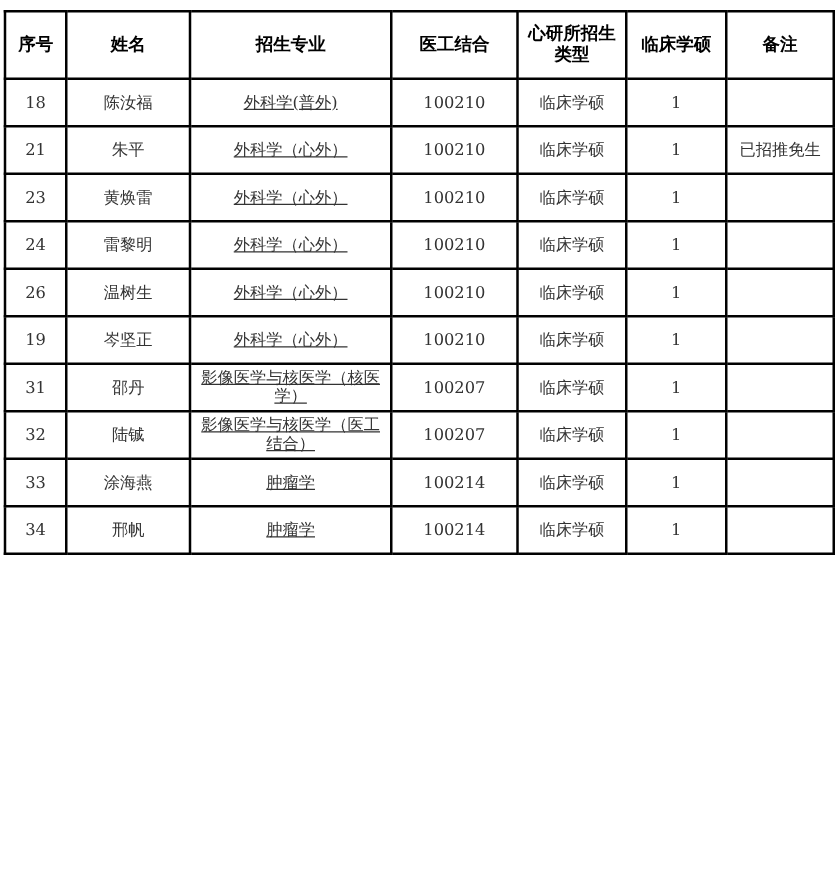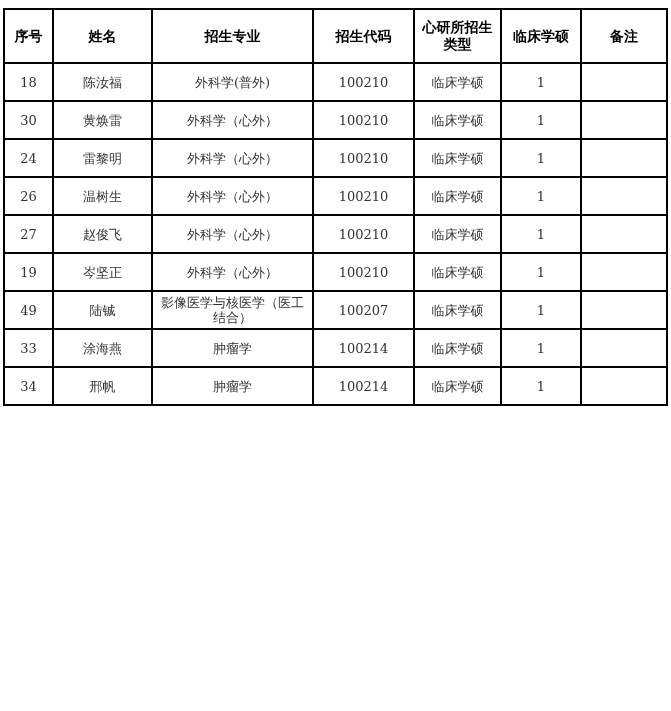--- a/index.html
+++ b/index.html
@@ -45,20 +45,21 @@
       font-size: 13px;
       line-height: 15px;
       color: #333333;
     }
     td.note {
       text-align: left;
       padding-left: 4px;
     }
     td.wrap {
       line-height: 15px;
+      text-decoration: underline;
     }
     col.c0 { width: 49px; }
     col.c1 { width: 99px; }
     col.c2 { width: 161px; }
     col.c3 { width: 101px; }
     col.c4 { width: 87px; }
     col.c5 { width: 80px; }
     col.c6 { width: 86px; }
   </style>
 </head>
@@ -73,38 +74,47 @@
         <col class="c3">
         <col class="c4">
         <col class="c5">
         <col class="c6">
     </colgroup>
     <thead>
       <tr>
         <th>序号</th>
         <th>姓名</th>
         <th>招生专业</th>
-        <th>招生代码</th>
+        <th>医工结合</th>
         <th style="padding:0 6px;">心研所招生类型</th>
         <th>临床学硕</th>
         <th>备注</th>
       </tr>
     </thead>
     <tbody id="rows">
         <tr>
     <td>18</td>
     <td>陈汝福</td>
     <td class="wrap">外科学(普外)</td>
     <td>100210</td>
     <td>临床学硕</td>
     <td>1</td>
     <td class="note"></td>
   </tr>
         <tr>
-    <td>30</td>
+    <td>21</td>
+    <td>朱平</td>
+    <td class="wrap">外科学（心外）</td>
+    <td>100210</td>
+    <td>临床学硕</td>
+    <td>1</td>
+    <td class="note">已招推免生</td>
+  </tr>
+        <tr>
+    <td>23</td>
     <td>黄焕雷</td>
     <td class="wrap">外科学（心外）</td>
     <td>100210</td>
     <td>临床学硕</td>
     <td>1</td>
     <td class="note"></td>
   </tr>
         <tr>
     <td>24</td>
     <td>雷黎明</td>
@@ -117,39 +127,39 @@
         <tr>
     <td>26</td>
     <td>温树生</td>
     <td class="wrap">外科学（心外）</td>
     <td>100210</td>
     <td>临床学硕</td>
     <td>1</td>
     <td class="note"></td>
   </tr>
         <tr>
-    <td>27</td>
-    <td>赵俊飞</td>
-    <td class="wrap">外科学（心外）</td>
-    <td>100210</td>
-    <td>临床学硕</td>
-    <td>1</td>
-    <td class="note"></td>
-  </tr>
-        <tr>
     <td>19</td>
     <td>岑坚正</td>
     <td class="wrap">外科学（心外）</td>
     <td>100210</td>
     <td>临床学硕</td>
     <td>1</td>
     <td class="note"></td>
   </tr>
         <tr>
-    <td>49</td>
+    <td>31</td>
+    <td>邵丹</td>
+    <td class="wrap">影像医学与核医学（核医学）</td>
+    <td>100207</td>
+    <td>临床学硕</td>
+    <td>1</td>
+    <td class="note"></td>
+  </tr>
+        <tr>
+    <td>32</td>
     <td>陆铖</td>
     <td class="wrap">影像医学与核医学（医工结合）</td>
     <td>100207</td>
     <td>临床学硕</td>
     <td>1</td>
     <td class="note"></td>
   </tr>
         <tr>
     <td>33</td>
     <td>涂海燕</td>

